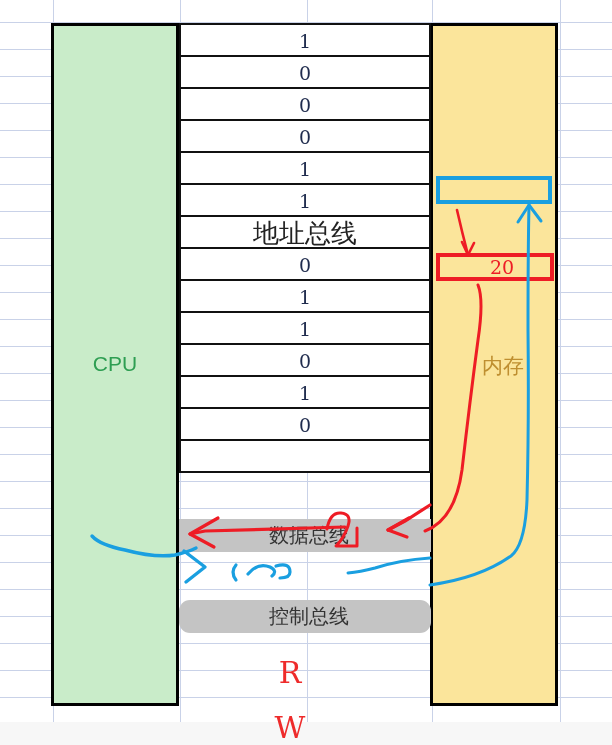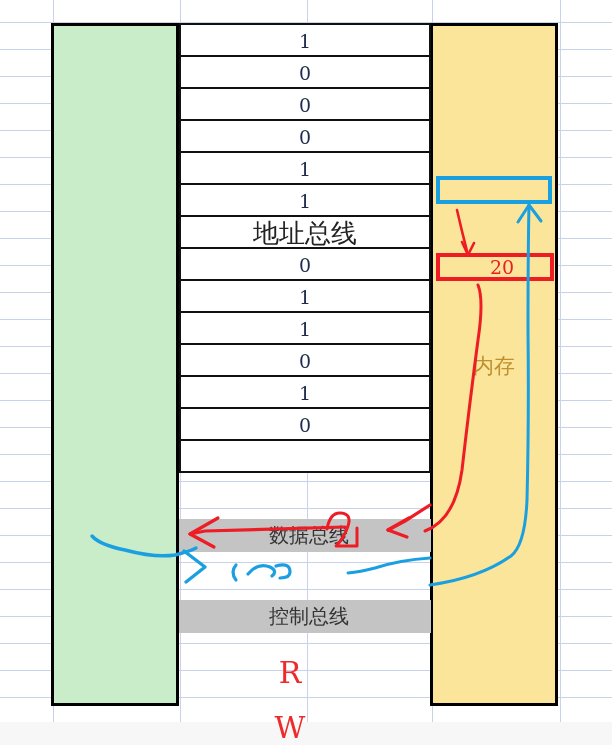--- a/index.html
+++ b/index.html
@@ -29,20 +29,21 @@
 
   
   .mem-block{
     position:absolute;left:430px;top:23px;width:128px;height:683px;
     background:#fbe59b;border:3px solid #000000;box-sizing:border-box;
   }
   .mem-label{
     position:absolute;left:430px;top:352px;width:128px;
     text-align:center;color:#bf8f30;font-size:21px;
     font-family:"DejaVu Sans","Liberation Sans",sans-serif;
+    padding-left:9px;
   }
 
   
   .bus-table{
     position:absolute;left:179px;top:23px;width:252px;
     border-left:2px solid #111;border-right:2px solid #111;
     border-top:2px solid #111;box-sizing:border-box;
   }
   .bus-row{
     height:32px;line-height:32px;text-align:center;
@@ -58,21 +59,21 @@
   
   .bus-band{
     position:absolute;left:179px;width:252px;height:33px;
     background:#c4c4c4;line-height:33px;text-align:center;
     font-size:20px;color:#333333;
     font-family:"DejaVu Sans","Liberation Sans",sans-serif;
     box-sizing:border-box;
     padding-left:8px;
   }
   .data-band{top:519px;}
-  .ctrl-band{top:600px;}
+  .ctrl-band{top:600px;border-radius:11px;}
 
   
   .rw{
     position:absolute;width:40px;text-align:center;color:#ee2b2b;
     font-size:30px;font-family:"DejaVu Serif","Liberation Serif",serif;
   }
   .r-letter{left:270px;top:655px;}
   .w-letter{left:270px;top:710px;}
 
   
@@ -128,20 +129,21 @@
     <div class="gcol" style="left:53px"></div>
     <div class="gcol" style="left:180px"></div>
     <div class="gcol" style="left:307px"></div>
     <div class="gcol" style="left:432px"></div>
     <div class="gcol" style="left:560px"></div>
     <div class="bottom-strip-line"></div>
     <div class="bottom-strip"></div>
   </div>
 
   <div class="cpu-block"></div>
+  <div class="cpu-label">CPU</div>
 
   <div class="mem-block"></div>
   <div class="mem-label">内存</div>
 
   <div class="bus-table">
     <div class="bus-row">1</div>
     <div class="bus-row">0</div>
     <div class="bus-row">0</div>
     <div class="bus-row">0</div>
     <div class="bus-row">1</div>

